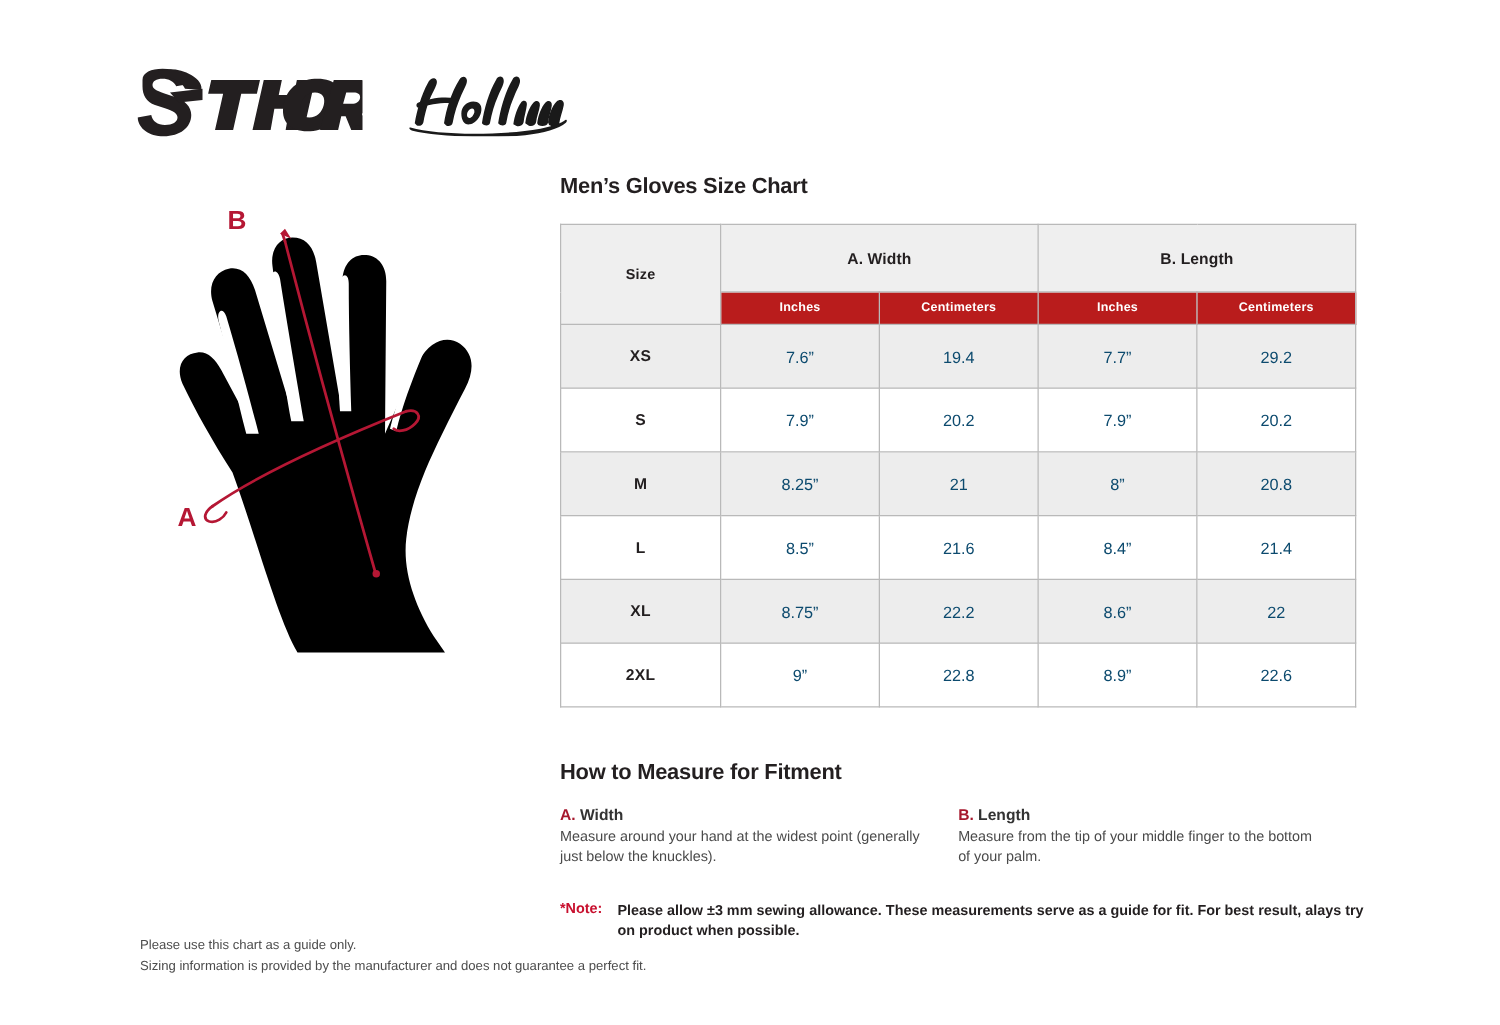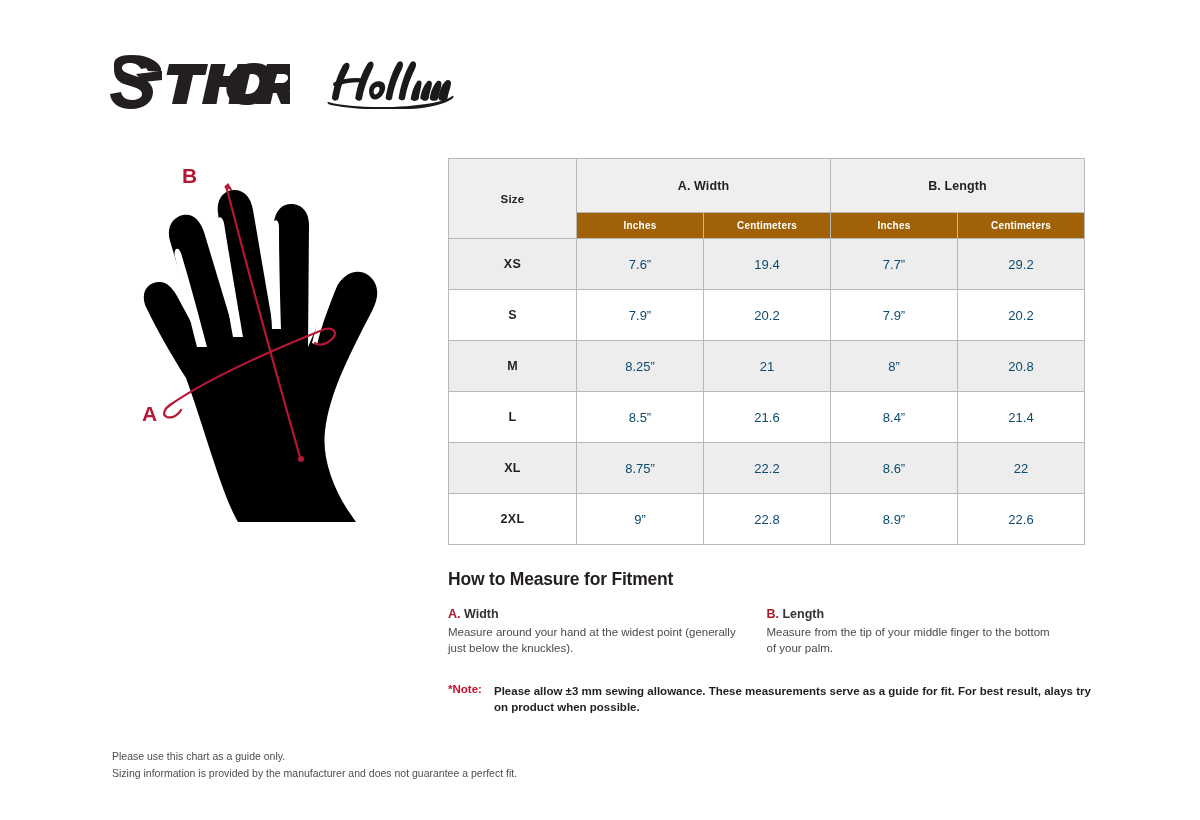--- a/index.html
+++ b/index.html
@@ -77,21 +77,21 @@
   }
   th.grp-head {
     background: #efefef;
     font-size: 12.5px;
     font-weight: bold;
     color: #231f20;
     height: 48px;
     letter-spacing: 0.1px;
   }
   th.unit-head {
-    background: #a16207;
+    background: #b91c1c;
     color: #ffffff;
     font-size: 10px;
     font-weight: bold;
     height: 22px;
     letter-spacing: 0.2px;
     border-left: 1px solid #ffffff;
     border-right: 1px solid #ffffff;
     border-top: 1px solid #000000;
     border-bottom: 1px solid #000000;
   }
@@ -104,21 +104,21 @@
     font-weight: bold;
     font-size: 12.5px;
     color: #231f20;
     letter-spacing: 0.3px;
   }
   tr.row-shade td { background: #ededed; }
   tr.row-plain td { background: #ffffff; }
 
   
   #how-to {
-    margin-top: 24px;
+    margin-top: 41px;
   }
   #measure-cols {
     display: flex;
     margin-top: 17px;
     width: 637px;
   }
   .measure-col { width: 50%; padding-right: 28px; box-sizing: border-box; }
   .measure-head {
     font-size: 12.5px;
     font-weight: bold;
@@ -254,20 +254,21 @@
     <path d="M108 28 C124 90, 148 180, 180 292"></path>
     <path d="M108 28 L106 22"></path>
     <path d="M104 22 L108 18 L113 26 Z" fill="#b51734" stroke="none"></path>
     <circle cx="181" cy="294" r="3" fill="#b51734" stroke="none"></circle>
   </g>
   <text x="62" y="18" fill="#b51734" font-family="Liberation Sans, sans-serif" font-size="21" font-weight="bold">B</text>
 </svg>
 
 <div id="content">
 
+  <h1 class="section-title">Men’s Gloves Size Chart</h1>
 
   <table id="size-table">
     <thead>
       <tr>
         <th class="grp-size" rowspan="2">Size</th>
         <th class="grp-head" colspan="2">A. Width</th>
         <th class="grp-head" colspan="2">B. Length</th>
       </tr>
       <tr>
         <th class="unit-head">Inches</th>

